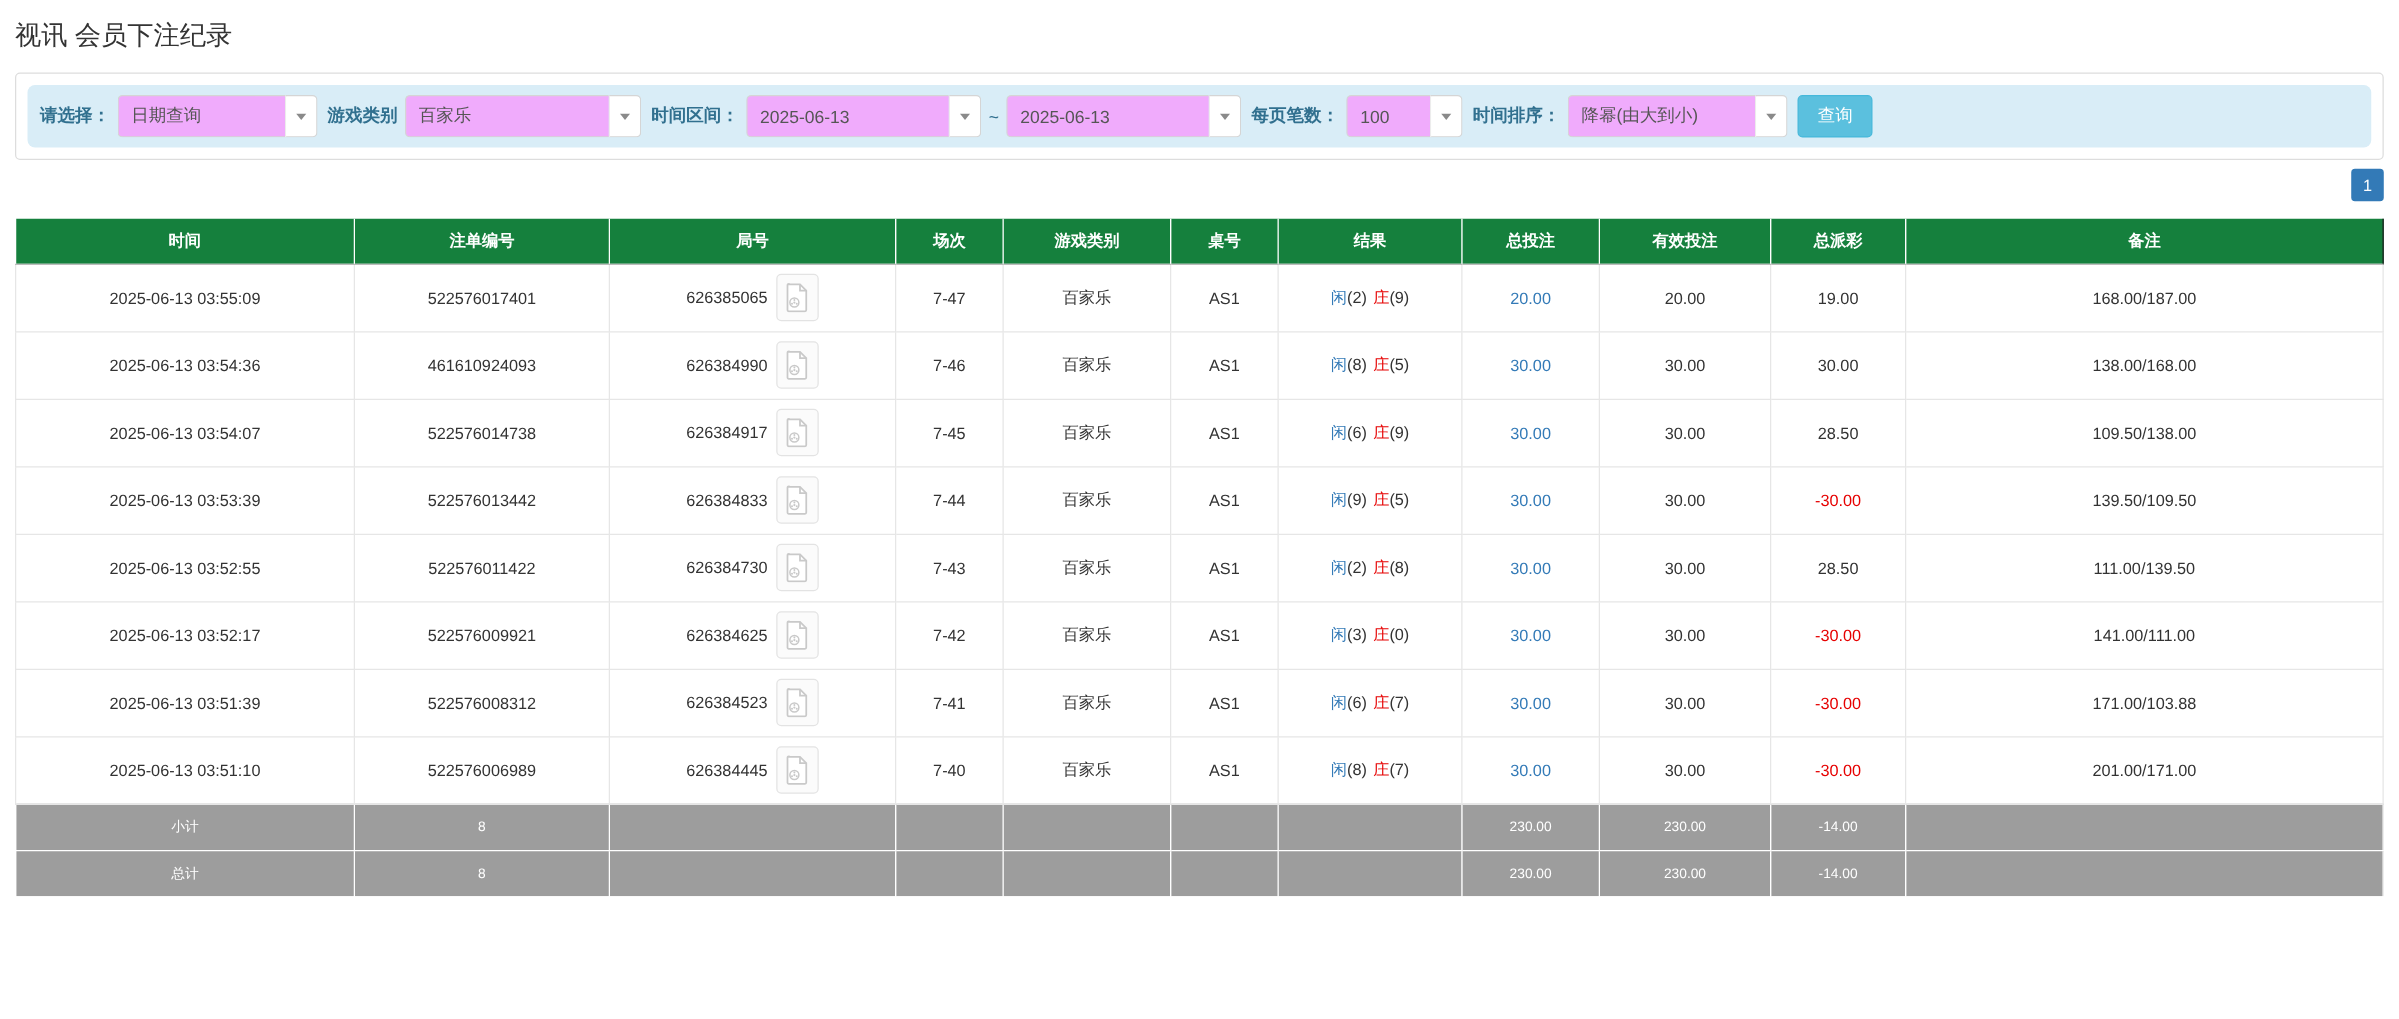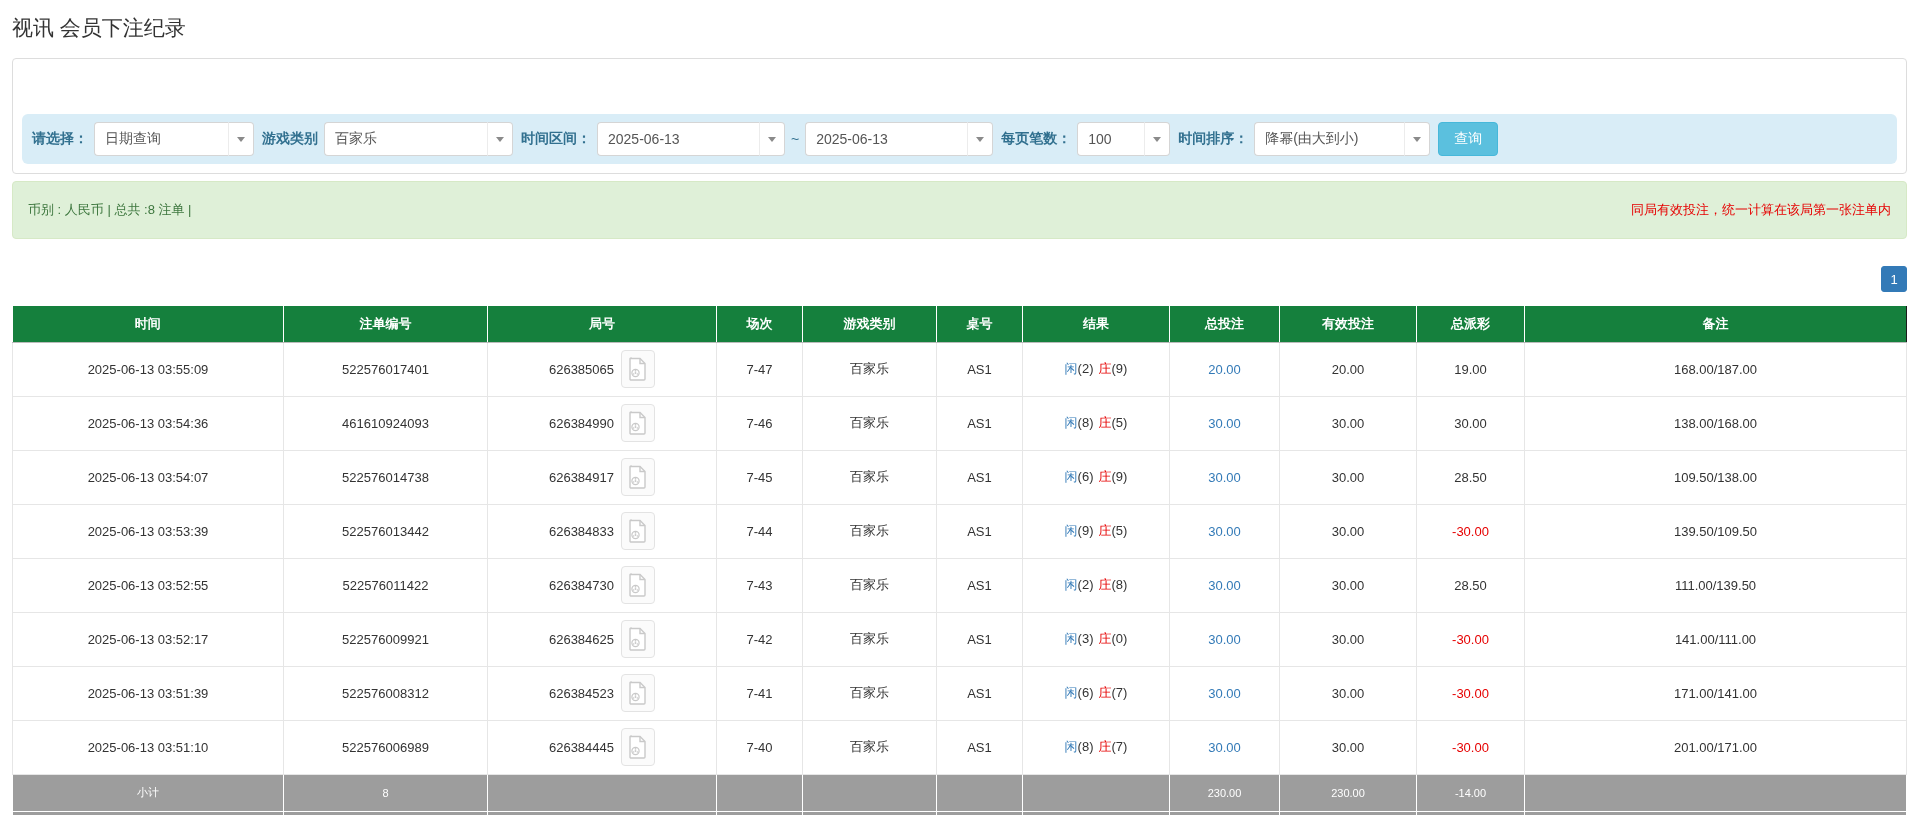--- a/index.html
+++ b/index.html
@@ -25,42 +25,41 @@
     padding: 9px;
     margin-bottom: 7px;
   }
   .filter-bar {
     background: #d9edf7;
     border-radius: 6px;
     padding: 8px 10px;
     display: flex;
     align-items: center;
     white-space: nowrap;
-    margin-top: 46px;
   }
   .flabel {
     font-weight: bold;
     color: #31708f;
     font-size: 14px;
     margin: 0 6px 0 8px;
   }
   .combo {
     display: inline-flex;
     height: 34px;
     border-radius: 4px;
   }
   .combo input {
     border: 1px solid #d5d5d5;
     border-right: none;
     border-radius: 4px 0 0 4px;
     padding: 0 10px;
     font-size: 14px;
     color: #555;
     height: 34px;
-    background: #ffffff;
+    background: #f0abfc;
     font-family: inherit;
     outline: none;
   }
   .caret-btn {
     width: 26px;
     border: 1px solid #d5d5d5;
     border-left: 1px solid #ececec;
     border-radius: 0 4px 4px 0;
     background: #fff;
     display: flex;
@@ -232,24 +231,20 @@
         <input style="width: 150px;" value="降幂(由大到小)">
         <span class="caret-btn">
             <span class="caret"></span>
           </span>
       </span>
 
       <button class="search-btn">查询</button>
     </div>
   </div>
 
-  <div class="alert-bar">
-    <span class="alert-left">币别 : 人民币 | 总共 :8 注单 |</span>
-    <span class="alert-right">同局有效投注，统一计算在该局第一张注单内</span>
-  </div>
 
   <div class="pagination-row">
     <div class="page-btn">1</div>
   </div>
 
   <table class="records">
     <colgroup>
       <col style="width:271px">
         <col style="width:204px">
         <col style="width:229px">
@@ -444,21 +439,21 @@
               </svg>
             </span>
     </td>
     <td>7-41</td>
     <td>百家乐</td>
     <td>AS1</td>
     <td><span class="res-player">闲</span><span class="res-pts">(6)</span><span class="res-banker">庄</span><span class="res-pts">(7)</span></td>
     <td><a class="bet-link">30.00</a></td>
     <td>30.00</td>
     <td class="payout neg">-30.00</td>
-    <td>171.00/141.00</td>
+    <td>171.00/103.88</td>
   </tr>
         <tr>
     <td>2025-06-13 03:51:10</td>
     <td>522576006989</td>
     <td>
       <span class="round-id-text">626384445</span><span class="video-btn">
               <svg width="20" height="24" viewBox="0 0 20 24">
                 <path d="M3 1.5h9l5 5v15.5a1 1 0 0 1-1 1H3a1 1 0 0 1-1-1v-20a1 1 0 0 1 1-1z" fill="#ffffff" stroke="#c9c9c9" stroke-width="1.4"></path>
                 <path d="M12 1.5v5h5" fill="none" stroke="#c9c9c9" stroke-width="1.4"></path>
                 <circle cx="7.5" cy="16" r="3.6" fill="none" stroke="#c9c9c9" stroke-width="1.2"></circle>

